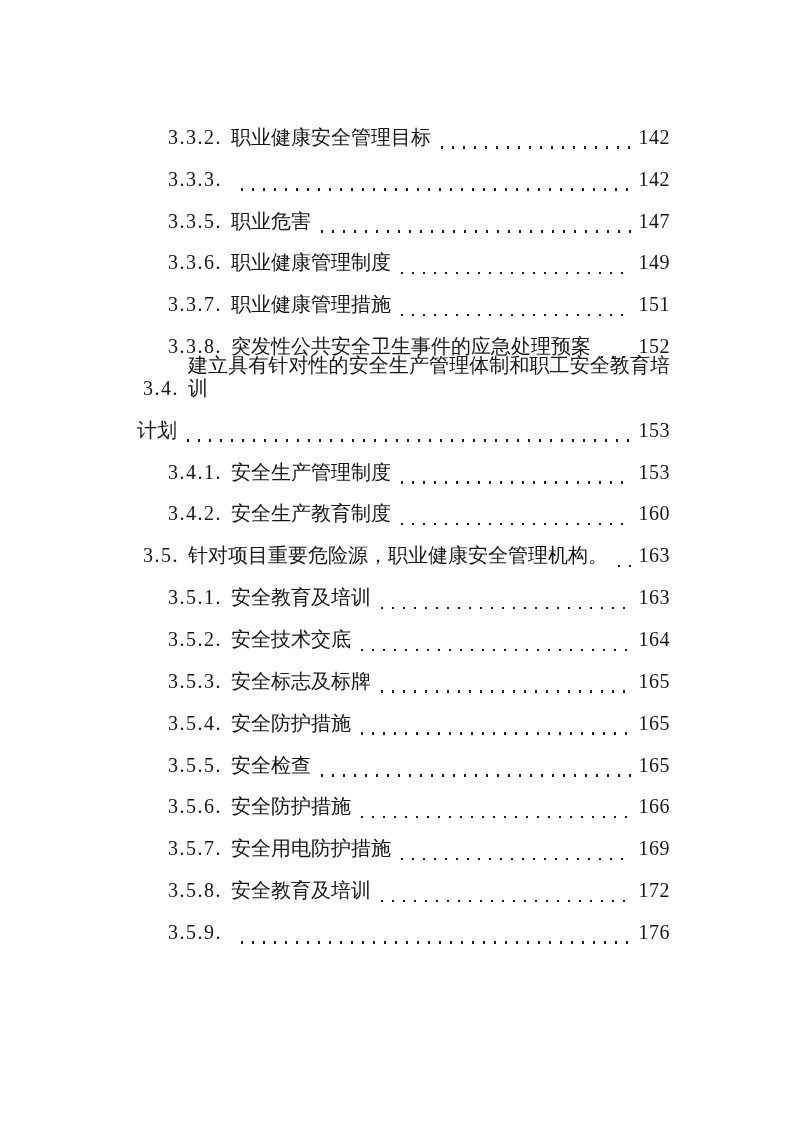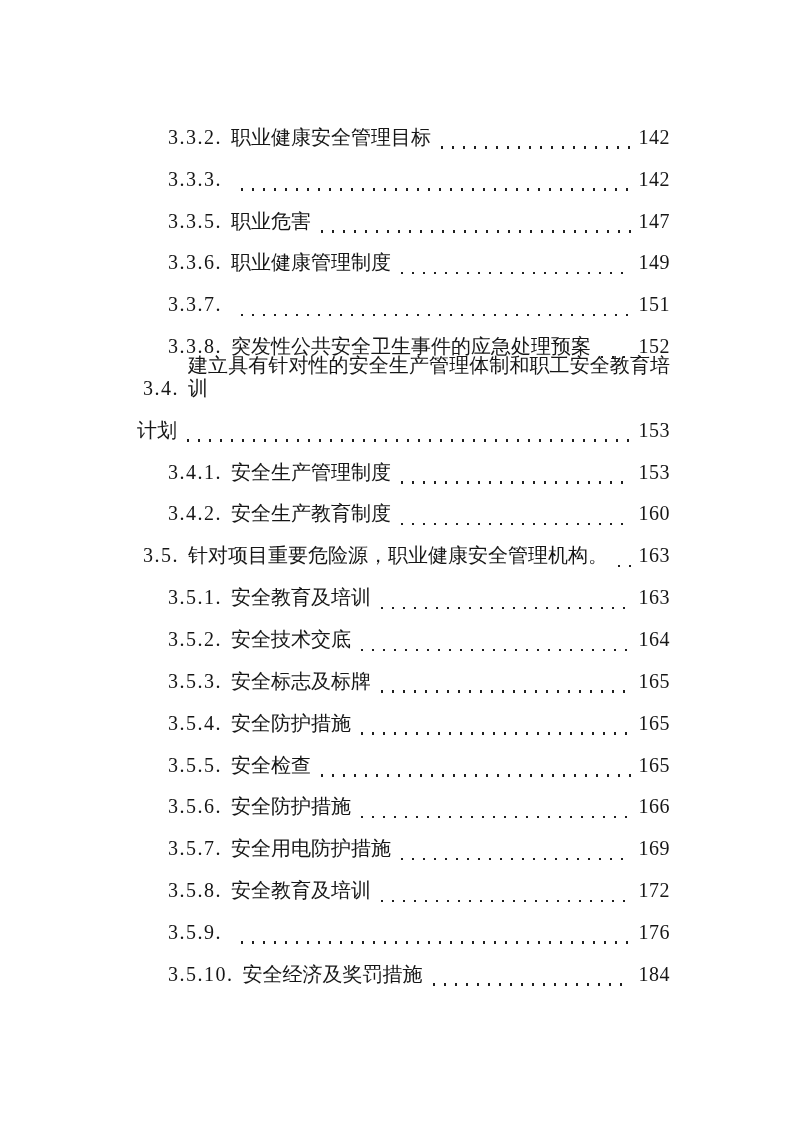--- a/index.html
+++ b/index.html
@@ -85,20 +85,21 @@
         <span class="pagenum">147</span>
       </div>
       <div class="row l3">
         <span class="num">3.3.6.</span>
         <span class="title">职业健康管理制度</span>
         <span class="leader"></span>
         <span class="pagenum">149</span>
       </div>
       <div class="row l3">
         <span class="num">3.3.7.</span>
+        <span class="title">职业健康管理措施</span>
         <span class="leader"></span>
         <span class="pagenum">151</span>
       </div>
       <div class="row l3">
         <span class="num">3.3.8.</span>
         <span class="title">突发性公共安全卫生事件的应急处理预案</span>
         <span class="leader"></span>
         <span class="pagenum">152</span>
       </div>
       <div class="row l2">
@@ -174,20 +175,14 @@
         <span class="num">3.5.8.</span>
         <span class="title">安全教育及培训</span>
         <span class="leader"></span>
         <span class="pagenum">172</span>
       </div>
       <div class="row l3">
         <span class="num">3.5.9.</span>
         <span class="leader"></span>
         <span class="pagenum">176</span>
       </div>
-      <div class="row l3">
-        <span class="num">3.5.10.</span>
-        <span class="title">安全经济及奖罚措施</span>
-        <span class="leader"></span>
-        <span class="pagenum">184</span>
-      </div>
     </div>
 </div>
 
 </body></html>

